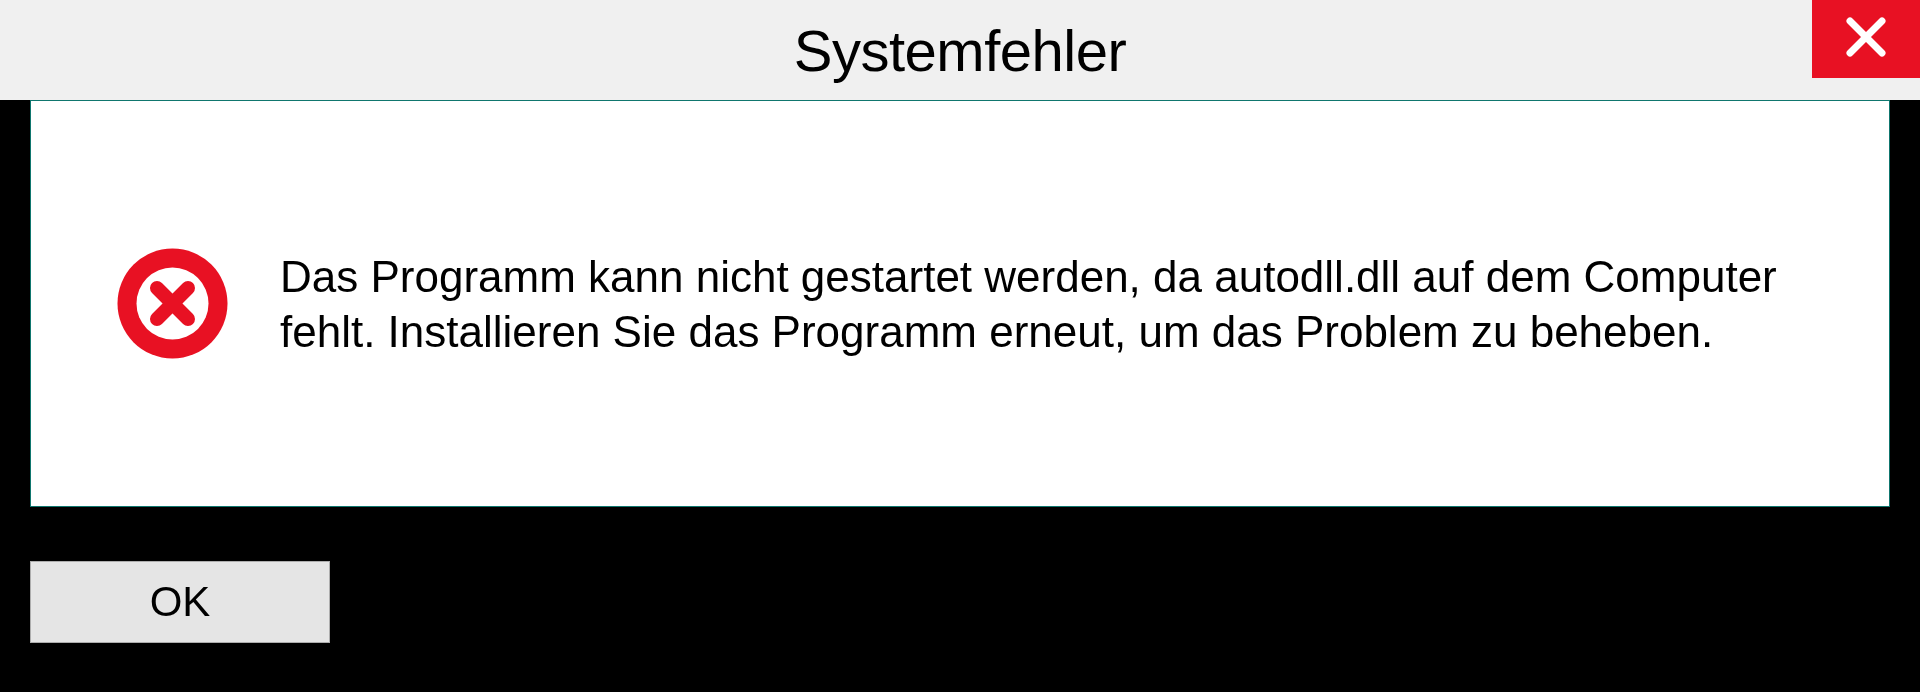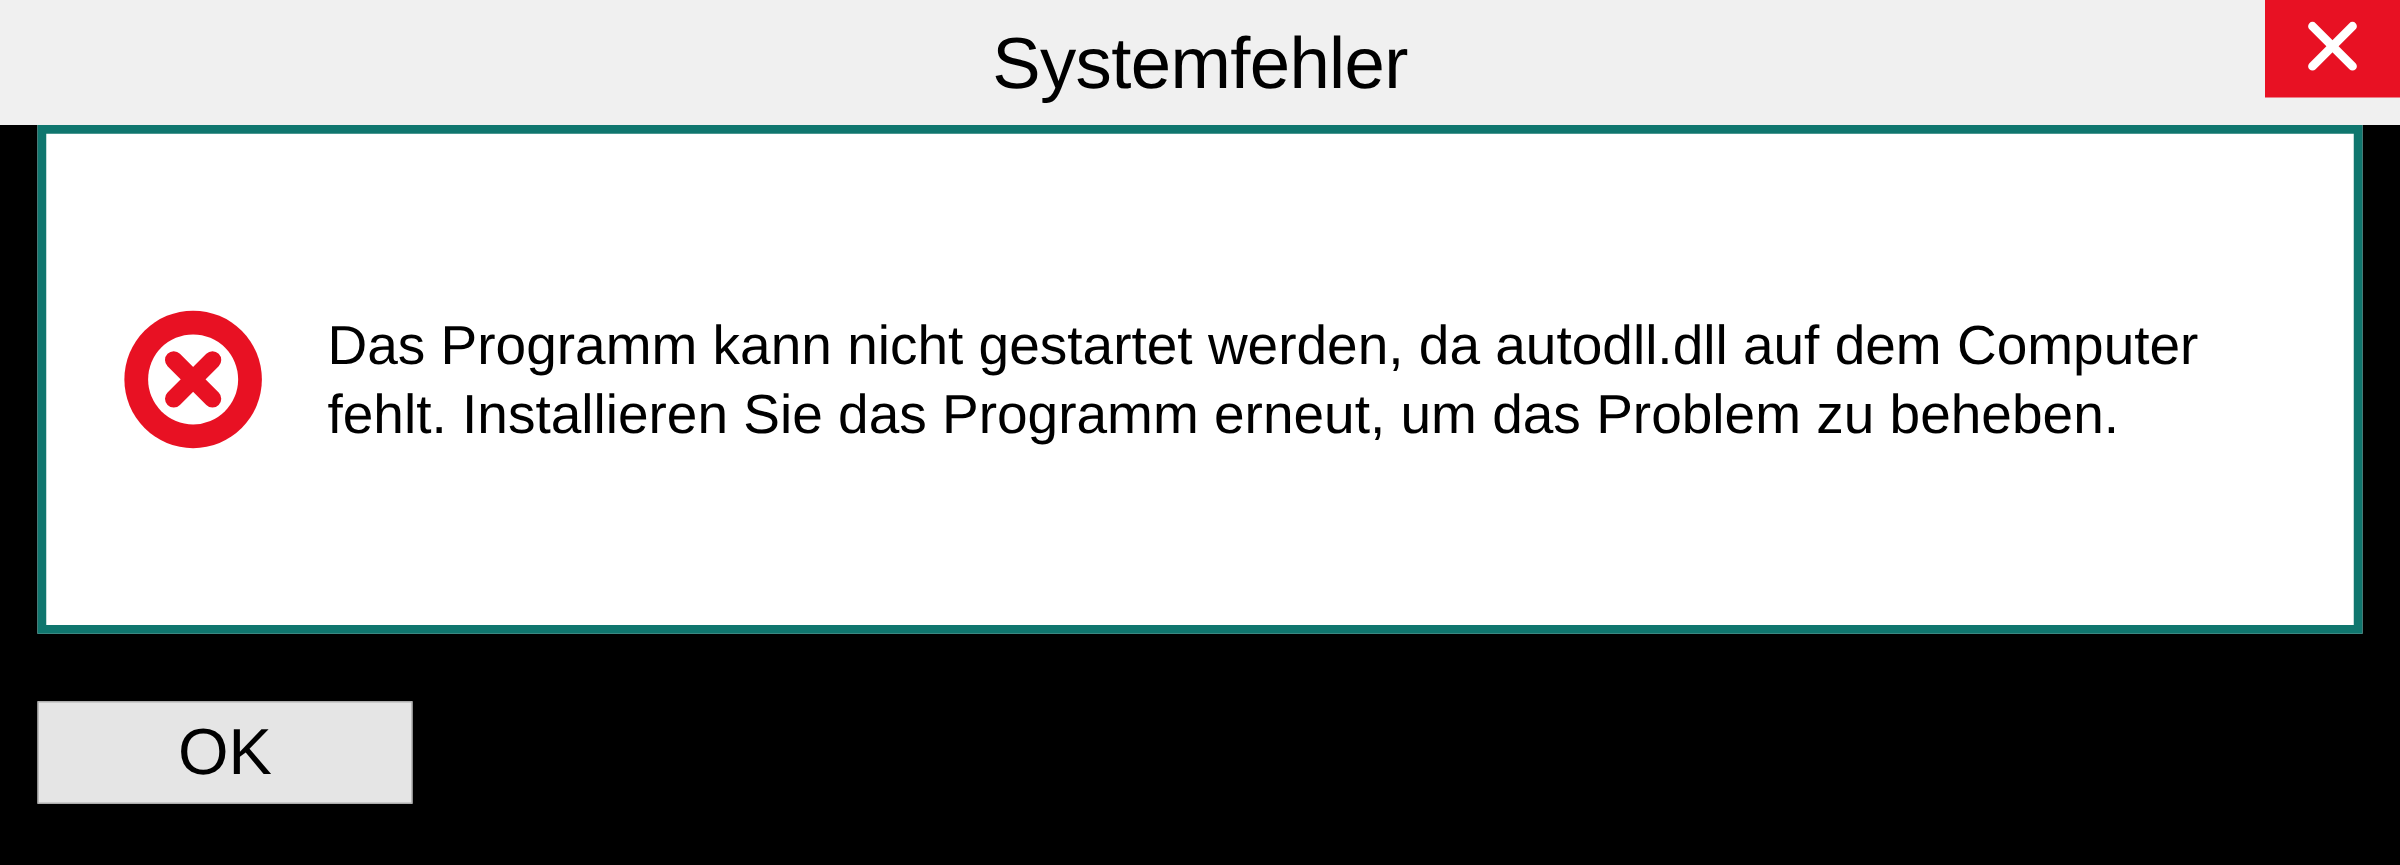--- a/index.html
+++ b/index.html
@@ -47,25 +47,25 @@
       justify-content: center;
       cursor: pointer;
     }
     .close-button svg {
       width: 44px;
       height: 44px;
     }
     .content-area {
       margin: 0 30px 30px 30px;
       background: #ffffff;
-      border: 7px solid #0f766e;
+      border: 1px solid #0f766e;
       flex: 1;
       display: flex;
       align-items: center;
-      padding: 40px 60px;
+      padding: 40px 84px;
       gap: 50px;
     }
     .error-icon {
       width: 115px;
       height: 115px;
       flex-shrink: 0;
     }
     .message-text {
       font-size: 44px;
       line-height: 1.25;
@@ -85,21 +85,21 @@
       font-style: italic;
       color: #e81123;
       letter-spacing: 1px;
       margin-left: 580px;
     }
     .ok-button {
       width: 300px;
       height: 82px;
       background: #e5e5e5;
       border: 1px solid #adadad;
-      font-size: 52px;
+      font-size: 42px;
       color: #000000;
       font-family: inherit;
       cursor: pointer;
       display: flex;
       align-items: center;
       justify-content: center;
     }
   </style>
 </head>
 <body>

